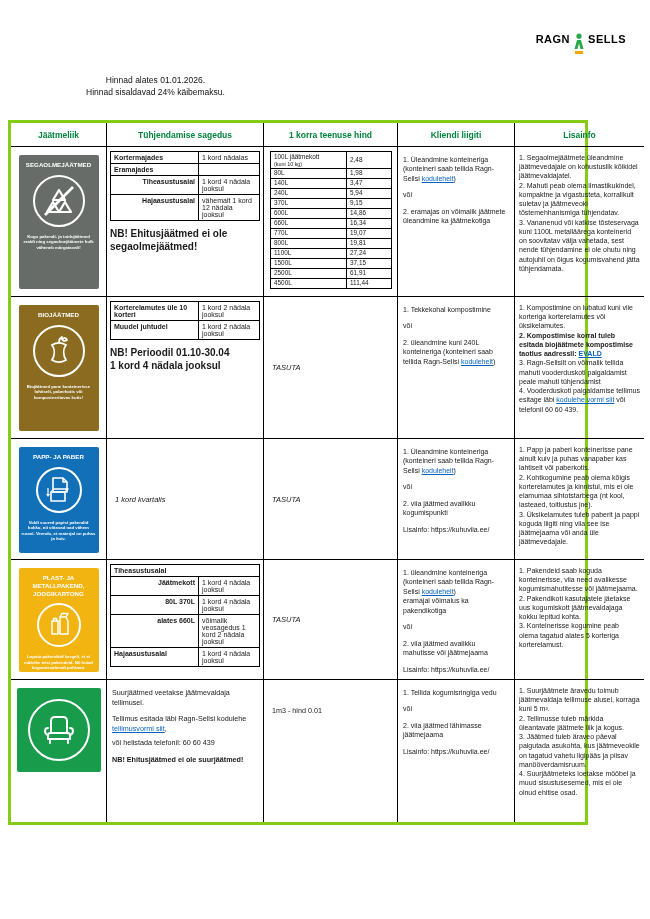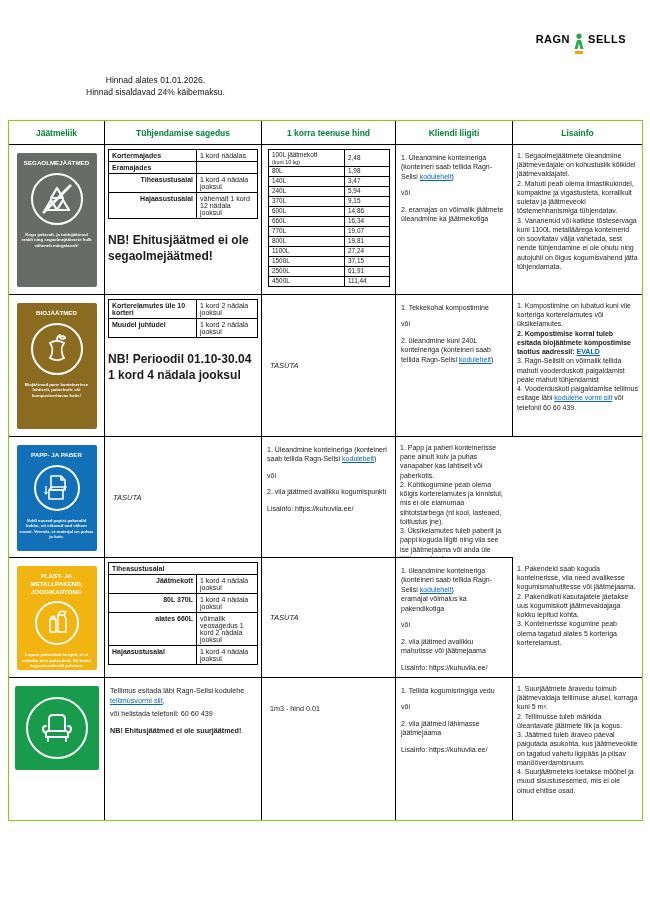--- a/index.html
+++ b/index.html
@@ -7,21 +7,21 @@
   body {
     width:650px; height:919px; position:relative;
     font-family:"Liberation Sans", sans-serif; color:#1a1a1a;
     overflow:hidden;
   }
   .intro { position:absolute; left:86px; top:74px; font-size:8.5px; line-height:1.45; color:#111;text-align:center; }
   .logo { position:absolute; right:24px; top:33px; display:flex; align-items:flex-start; }
   .logo-word { font-size:11px; font-weight:bold; letter-spacing:0.5px; color:#000; }
   .logo-fig { width:16px; height:22px; margin:0 1px; position:relative; }
 
-  .ptable { position:absolute; left:8px; top:120px; width:635px; border:1px solid #84cc16; }
+  .ptable { position:absolute; left:8px; top:120px; width:580px; border:3px solid #84cc16; }
   .trow { display:grid; grid-template-columns:96px 157px 134px 117px 129px; }
   .cell { border-right:1px solid #000; border-bottom:1px solid #000; position:relative; overflow:hidden; }
   .trow .cell:last-child { border-right:none; }
   .trow.last .cell { border-bottom:none; }
   .hcell { height:24px; display:flex; align-items:center; justify-content:center;
            font-size:8.5px; font-weight:bold; color:#00843D; }
 
   
   .card { margin:8px auto; width:80px; border-radius:2px; color:#fff; text-align:center;
           display:flex; flex-direction:column; align-items:center; padding:6px 3px; }
@@ -33,21 +33,21 @@
   .bg-brown { background:#8B6B20; height:126px; }
   .bg-blue  { background:#1170B8; height:106px; }
   .bg-yellow{ background:#F2B411; height:104px; }
   .bg-green { background:linear-gradient(135deg,#15superb 0%,#189B4A 100%); background-color:#189B4A; height:84px; width:84px; justify-content:center; }
 
   
   table.inner { border-collapse:collapse; font-size:7px; margin:4px 0 0 3px; }
   table.inner td, table.inner th { border:1px solid #000; padding:2px 3px; vertical-align:top; text-align:left; }
   .b { font-weight:bold; }
   .ra { text-align:right !important; }
-  .nb { font-size:12px; font-weight:bold; margin:14px 0 0 3px; line-height:1.3; }
+  .nb { font-size:10px; font-weight:bold; margin:6px 0 0 3px; line-height:1.3; }
 
   table.price { border-collapse:collapse; font-size:6.4px; margin:4px 0 0 6px; width:122px; }
   table.price td { border:1px solid #000; padding:0.5px 3px; line-height:1.25; }
   table.price td.sz { width:76px; }
   .sub { font-size:5.4px; display:block; }
 
   .txt { font-size:7px; line-height:1.35; padding:8px 5px 0 5px; }
   .txt p { margin-bottom:7px; }
   .info { font-size:7px; line-height:1.32; padding:6px 4px 0 4px; }
   a.lnk { color:#0563C1; text-decoration:underline; cursor:pointer; }
@@ -259,20 +259,23 @@
                 <path d="M8 18 H22 V27 H8 Z"></path>
                 <path d="M8 18 L11 15 H25 L22 18"></path>
                 <path d="M5 14 L5 22 M3.5 20 L5 22 L6.5 20" stroke-width="1.2"></path>
               </g>
             </svg>
           </div>
           <div class="card-caption">Voldi suured papist pakendid kokku, nii võtavad nad vähem ruumi. Veendu, et materjal on puhas ja kuiv.</div>
         </div>
       </div>
       <div class="cell center-v freq-single">
+        <span>1 kord kvartalis</span>
+      </div>
+      <div class="cell center-v freq-single">
         <span>TASUTA</span>
       </div>
       <div class="cell txt">
         <p><span>1. Üleandmine konteineriga (konteineri saab tellida Ragn-Sellsi </span><a class="lnk">kodulehelt</a><span>)</span></p>
         <p>või</p>
         <p>2. viia jäätmed avalikku kogumispunkti</p>
         <p>Lisainfo: https://kuhuviia.ee/</p>
       </div>
       <div class="cell info">
         <div>1. Papp ja paberi konteinerisse pane ainult kuiv ja puhas vanapaber kas lahtiselt või paberkotis.</div>
@@ -349,20 +352,21 @@
                 <path d="M13 24 V12 Q13 8 17 8 H25 Q29 8 29 12 V24"></path>
                 <path d="M10 19 Q7 19 7 22 Q7 25 10 26 V30 H32 V26 Q35 25 35 22 Q35 19 32 19"></path>
                 <path d="M10 26 Q10 24 13 24 H29 Q32 24 32 26"></path>
                 <path d="M12 30 V34 M30 30 V34"></path>
               </g>
             </svg>
           </div>
         </div>
       </div>
       <div class="cell txt" style="font-size:7.2px">
+        <p>Suurjäätmed veetakse jäätmevaldaja tellimusel.</p>
         <p style="margin-bottom:4px"><span>Tellimus esitada läbi Ragn-Sellsi kodulehe </span><a class="lnk">tellimusvormi siit</a><span>,</span></p>
         <p>või helistada telefonil: 60 60 439</p>
         <p class="b">NB! Ehitusjäätmed ei ole suurjäätmed!</p>
       </div>
       <div class="cell">
         <div style="padding:26px 0 0 8px;font-size:7.2px">1m3 - hind 0.01</div>
       </div>
       <div class="cell txt">
         <p>1. Tellida kogumisringiga vedu</p>
         <p>või</p>

